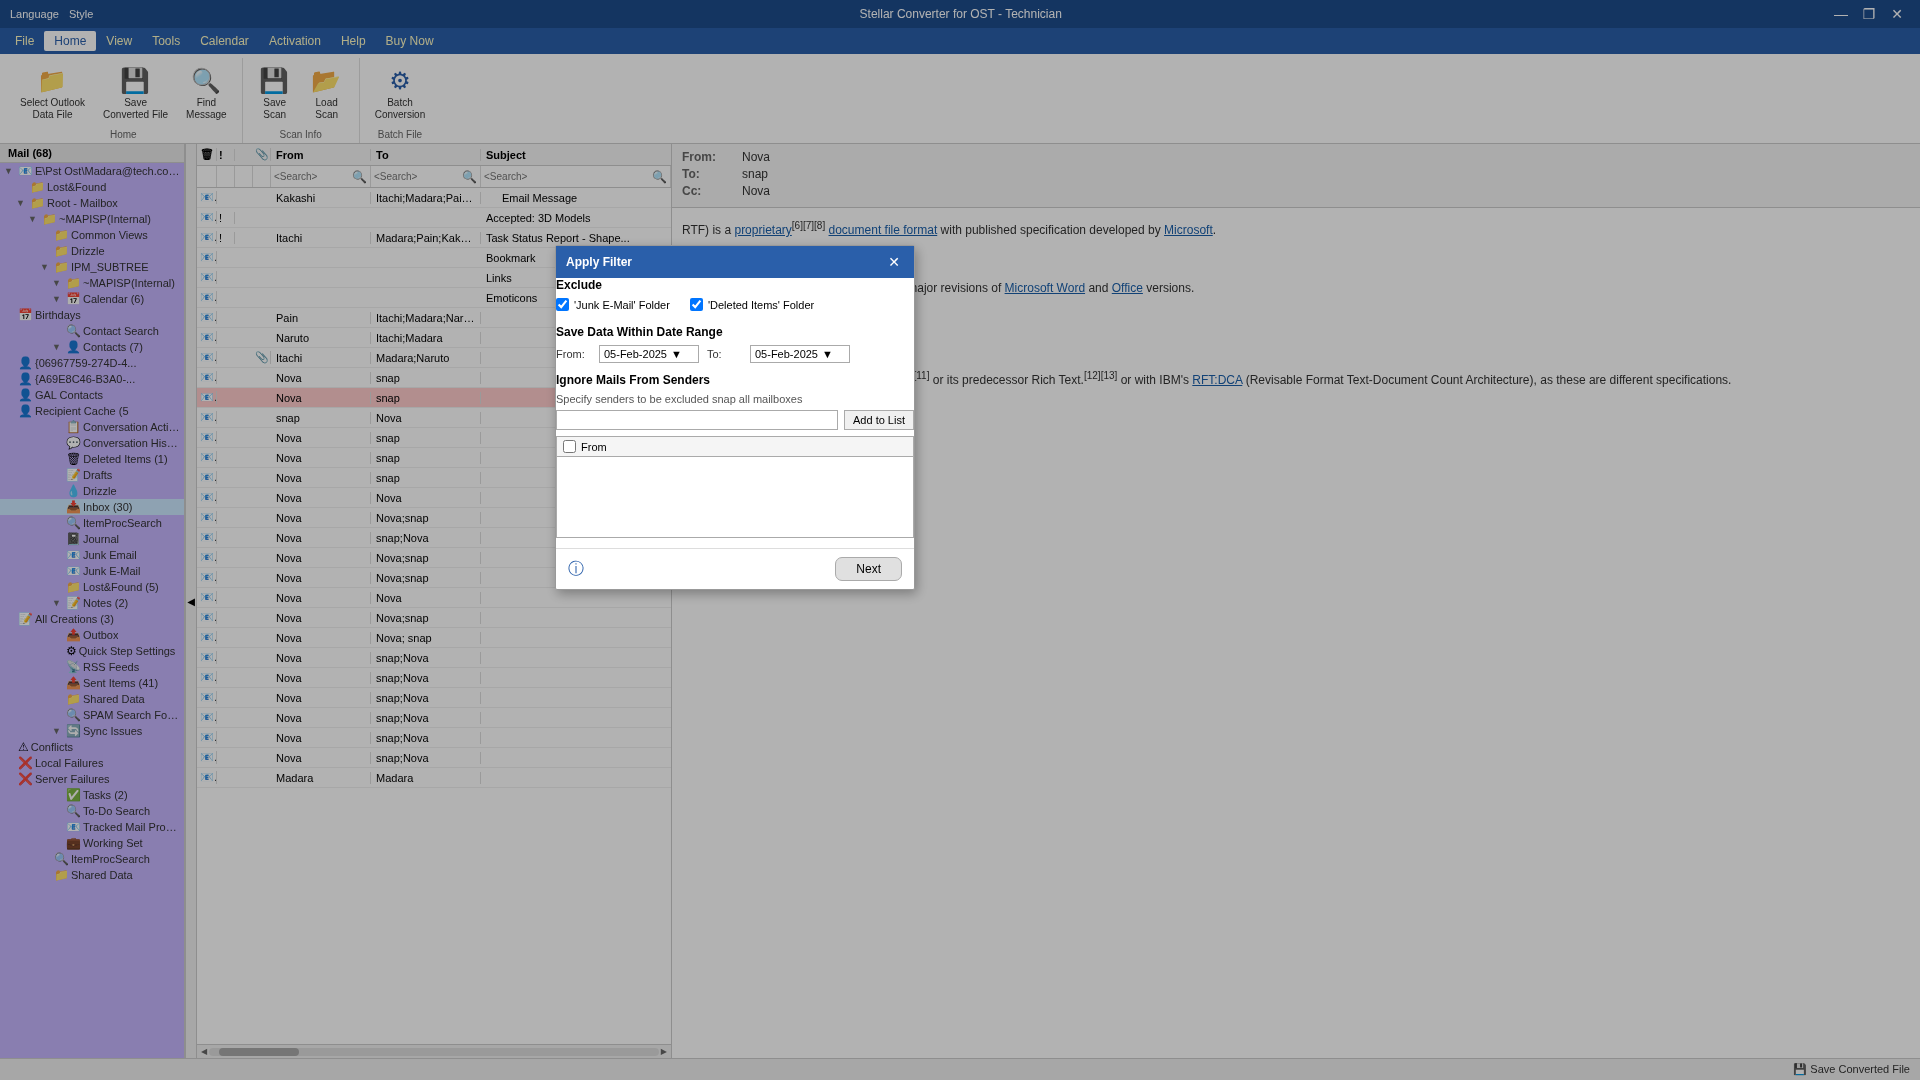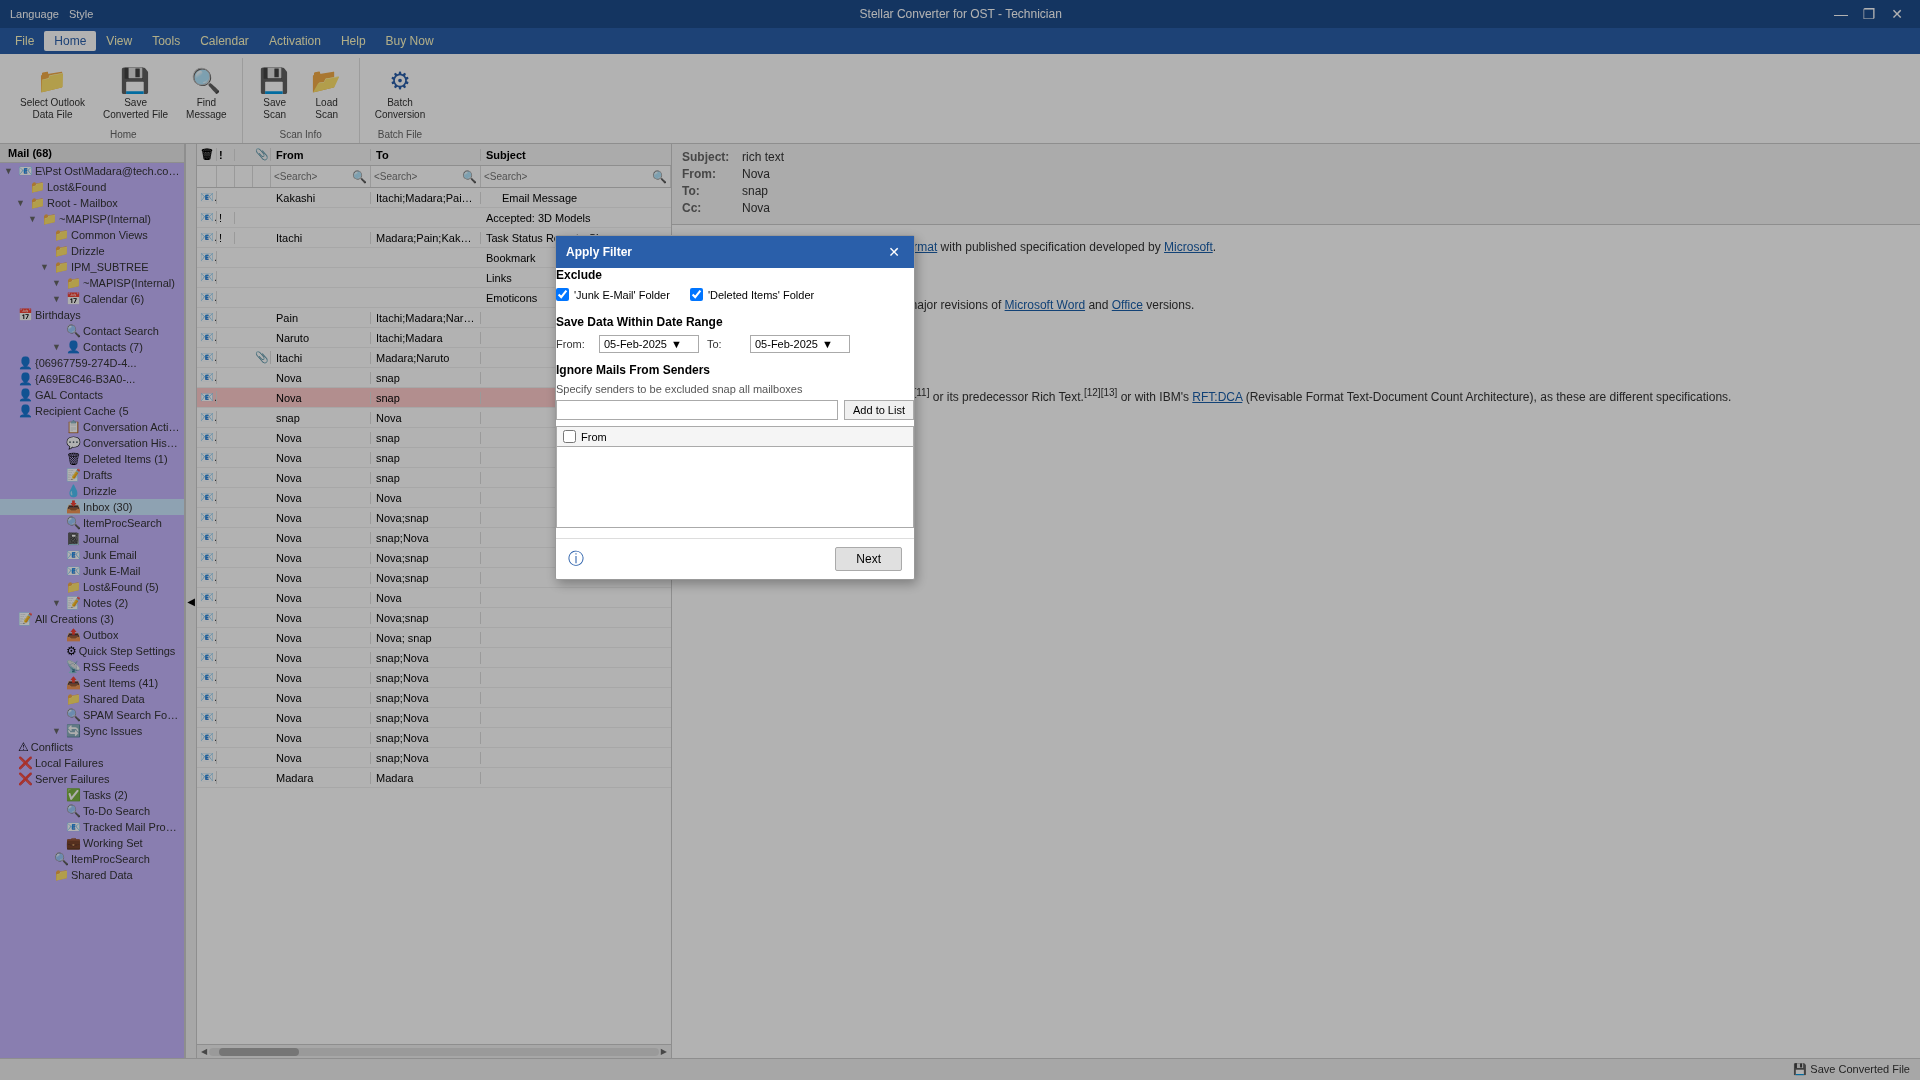--- a/index.html
+++ b/index.html
@@ -310,21 +310,21 @@
       padding: 8px 12px;
       border-top: 1px solid #ddd;
     }
     .info-icon { color: #2a5faa; font-size: 16px; cursor: pointer; }
     .next-btn {
       background: #e0e0e0;
       border: 1px solid #aaa;
       padding: 4px 20px;
       font-size: 12px;
       cursor: pointer;
-      border-radius: 2px;
+      border-radius: 7px;
     }
 
     
     .horizontal-scroll {
       height: 14px;
       background: #f0f0f0;
       border-top: 1px solid #ccc;
       display: flex;
       align-items: center;
       padding: 0 2px;
@@ -958,24 +958,20 @@
       <span class="scroll-arrow">◀</span>
       <div class="scroll-track">
         <div class="scroll-thumb"></div>
       </div>
       <span class="scroll-arrow">▶</span>
     </div>
   </div>
 
   <div class="preview-pane">
     <div class="preview-header">
-      <div class="preview-field">
-        <span class="preview-label">Subject:</span>
-        <span class="preview-value">rich text</span>
-      </div>
       <div class="preview-field">
         <span class="preview-label">From:</span>
         <span class="preview-value">Nova</span>
       </div>
       <div class="preview-field">
         <span class="preview-label">To:</span>
         <span class="preview-value">snap</span>
       </div>
       <div class="preview-field">
         <span class="preview-label">Cc:</span>
@@ -999,21 +995,21 @@
 </div>
 
 <div class="status-bar">
   <span></span>
   <span style="cursor:pointer;">
     💾 <span>Save Converted File</span>
   </span>
 </div>
 
 <div class="dialog-overlay">
-  <div class="dialog" style="position:absolute;top:235px;left:555px;">
+  <div class="dialog" style="position:absolute;top:245px;left:555px;">
     <div class="dialog-title-bar">
       <span>Apply Filter</span>
       <button class="dialog-close">✕</button>
     </div>
     <div class="dialog-body">
 
       <div class="dialog-section">
         <div class="dialog-section-title">Exclude</div>
         <div style="display:flex;gap:20px;">
           <div class="checkbox-row">

